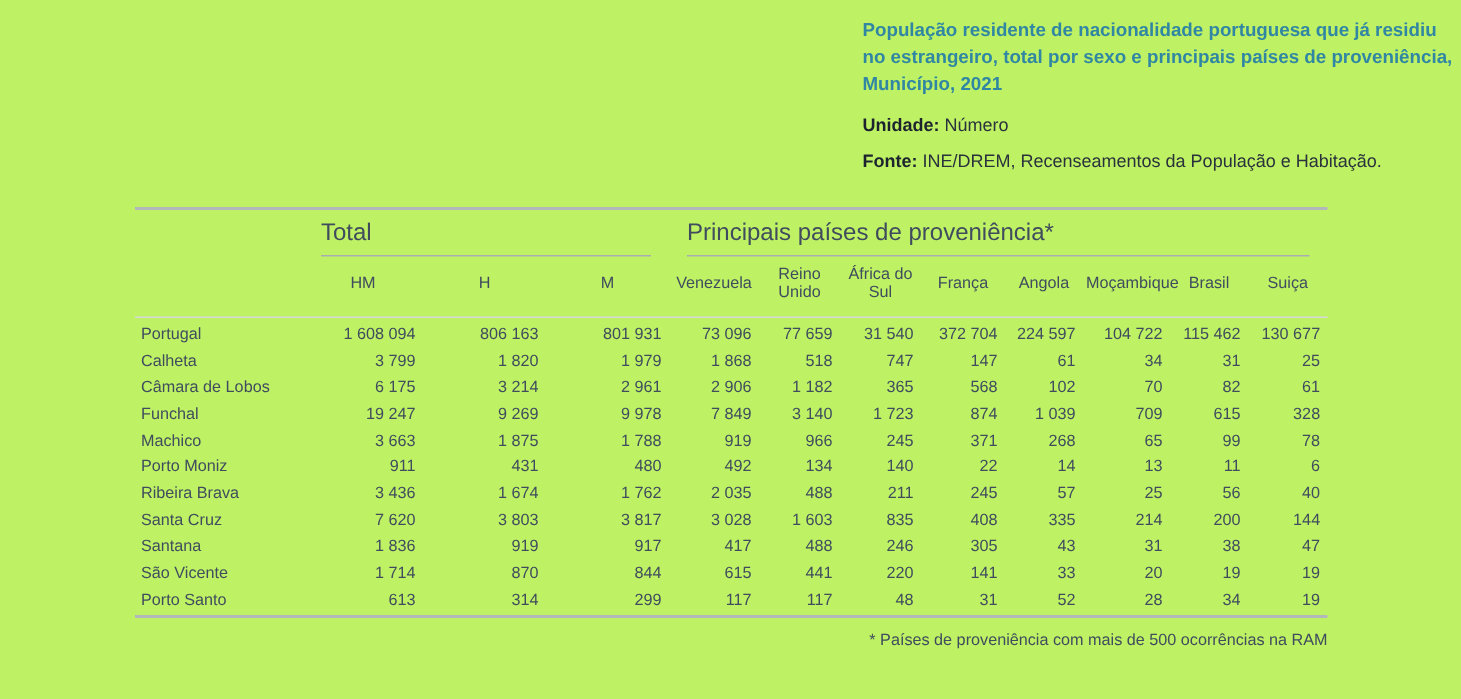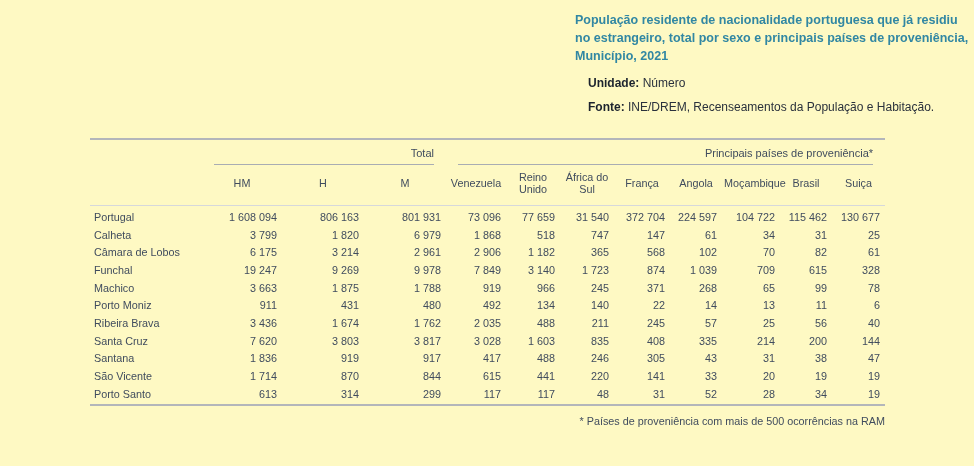--- a/index.html
+++ b/index.html
@@ -1,34 +1,34 @@
 <!DOCTYPE html>
 <html><head>
 <meta charset="utf-8">
 <style>
   html,body{margin:0;padding:0;background:#ffffff;}
   body{width:974px;height:466px;font-family:"Liberation Sans",sans-serif;}
-  .canvas{position:relative;width:974px;height:466px;background:#fef9c3;overflow:hidden;}
+  .canvas{position:relative;width:974px;height:466px;background:#bef264;overflow:hidden;}
 
   
   .title-block{position:absolute;left:575px;top:12px;width:398px;}
   .fig-title{margin:0 0 11px 0;font-size:12.5px;line-height:1.42;font-weight:bold;color:#3187a3;}
-  .meta{margin:0 0 8px 13px;font-size:12px;line-height:1.3;color:#2a313c;}
+  .meta{margin:0 0 8px 0;font-size:12px;line-height:1.3;color:#2a313c;}
   .meta .b{font-weight:bold;color:#1c232e;}
 
   
   .table-wrap{position:absolute;left:90px;top:138px;width:795px;}
   table.tbl{border-collapse:collapse;table-layout:fixed;width:795px;
             font-size:10.8px;color:#404c5e;
             border-top:2px solid #b3b6ba;border-bottom:2px solid #b3b6ba;}
   .tbl th{font-weight:normal;}
   .tbl .group{padding:6px 0 0 0;vertical-align:bottom;}
   .tbl .group .grp{display:block;margin:0 12px;padding:1px 0 5px 0;
-                   border-bottom:1px solid #a9adb3;text-align:right;
-                   font-size:11px;color:#404c5e;white-space:nowrap;}
+                   border-bottom:1px solid #a9adb3;text-align:left;
+                   font-size:16px;color:#404c5e;white-space:nowrap;}
   .tbl .colhead{padding:6px 2px 9px 2px;text-align:center;vertical-align:middle;
                 border-bottom:1px solid #d6d8db;font-size:10.8px;line-height:1.15;color:#404c5e;}
   .tbl td{padding:0 5px 0 0;line-height:17.7px;height:17.7px;white-space:nowrap;overflow:visible;}
   .tbl td.lbl{text-align:left;padding:0 0 0 4px;}
   .tbl td.num{text-align:right;}
   .tbl tr.first td{padding-top:3px;}
   .tbl tr.bold td{font-weight:bold;color:#39445a;}
   .footnote{margin-top:9px;text-align:right;font-size:10.8px;color:#404c5e;}
 </style>
 </head>
@@ -95,21 +95,21 @@
             <td class="num">372 704</td>
             <td class="num">224 597</td>
             <td class="num">104 722</td>
             <td class="num">115 462</td>
             <td class="num">130 677</td>
           </tr>
           <tr>
             <td class="lbl">Calheta</td>
             <td class="num">3 799</td>
             <td class="num">1 820</td>
-            <td class="num">6 979</td>
+            <td class="num">1 979</td>
             <td class="num">1 868</td>
             <td class="num">518</td>
             <td class="num">747</td>
             <td class="num">147</td>
             <td class="num">61</td>
             <td class="num">34</td>
             <td class="num">31</td>
             <td class="num">25</td>
           </tr>
           <tr>

